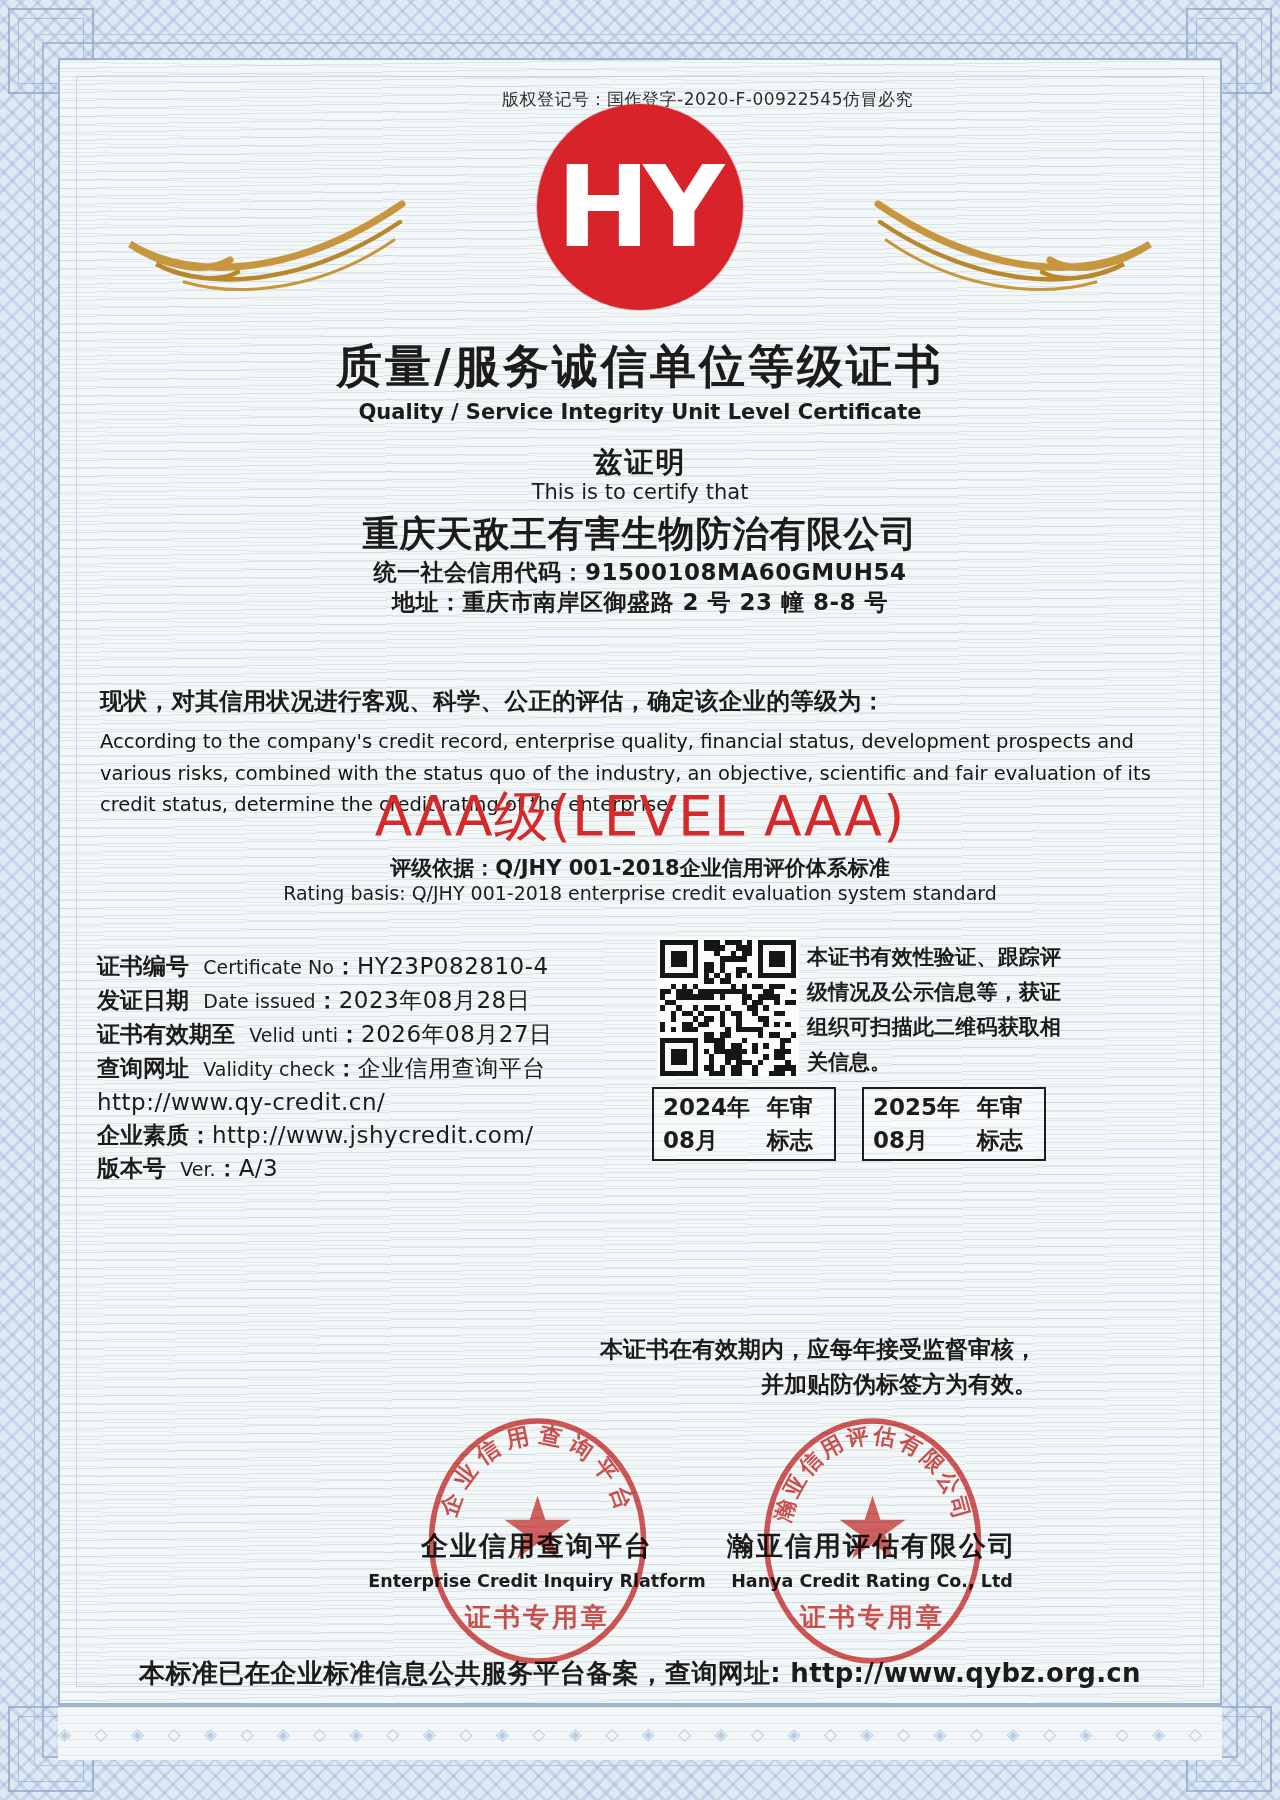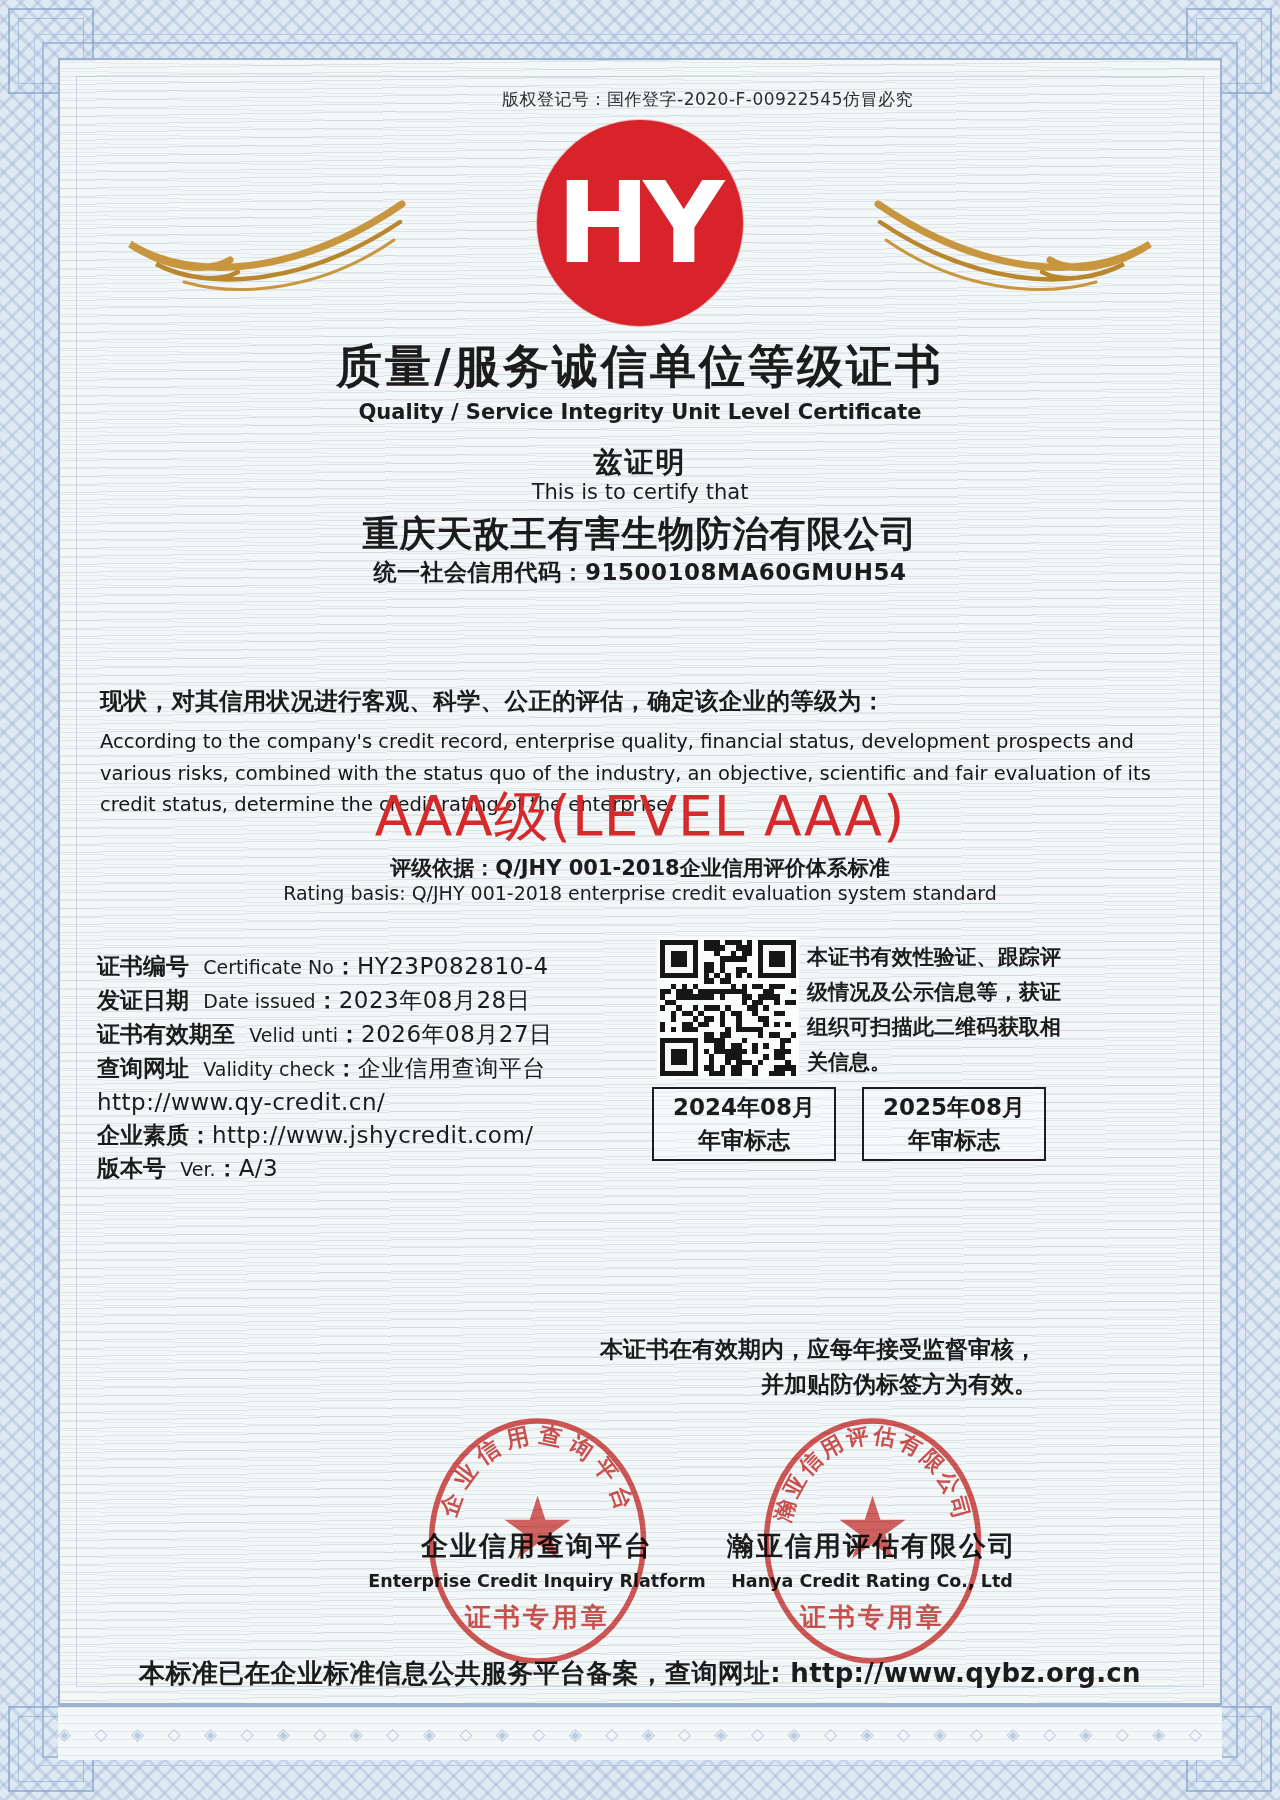--- a/index.html
+++ b/index.html
@@ -26,21 +26,21 @@
       repeating-linear-gradient(179.2deg,rgba(120,158,172,.20) 0 1px,transparent 1px 8px),
       repeating-linear-gradient(180.8deg,rgba(120,158,172,.14) 0 1px,transparent 1px 9px);
     border:2px solid #9db3d2;
   }
   .inner::before{content:"";position:absolute;inset:16px;border:1px solid rgba(150,175,210,.45);pointer-events:none;}
 
   .abs{position:absolute;}
   .ctr{width:100%;text-align:center;}
 
   .copyright{top:28px;font-size:17px;color:#2d2d2d;padding-left:135px;letter-spacing:.5px;}
-  .logo{top:60px;left:50%;transform:translateX(-50%);width:206px;height:206px;border-radius:50%;
+  .logo{top:44px;left:50%;transform:translateX(-50%);width:206px;height:206px;border-radius:50%;
         background:#d8232b;display:flex;align-items:center;justify-content:center;box-shadow:0 0 0 1px rgba(216,35,43,.25);}
   .logo .hy{color:#ffffff;font-size:112px;font-weight:800;letter-spacing:-7px;line-height:1;padding-right:6px;}
   .flourish{top:128px;width:285px;height:112px;}
   .flourish.left{left:62px;}
   .flourish.right{right:62px;transform:scaleX(-1);}
 
   .title-cn{top:276px;font-size:46px;font-weight:800;letter-spacing:3px;}
   .title-en{top:340px;font-size:21px;font-weight:600;}
   .certify-cn{top:383px;font-size:29px;font-weight:600;letter-spacing:2px;}
   .certify-en{top:420px;font-size:21px;}
@@ -60,23 +60,23 @@
   .details .row{line-height:33px;white-space:nowrap;}
   .details .cn{font-weight:700;}
   .details .en{font-size:19px;margin-left:7px;}
   .details .val{font-weight:400;letter-spacing:.5px;}
 
   .qr{left:597px;top:877px;width:142px;height:142px;background:#fbfcfc;padding:3px;}
   .qr svg{display:block;width:100%;height:100%;}
   .qr-text{left:747px;top:880px;width:254px;font-size:21px;font-weight:600;line-height:1.66;text-align:justify;}
 
   .boxes{left:592px;top:1027px;display:flex;gap:26px;}
-  .rbox{width:184px;height:74px;border:2.5px solid #1e1e1e;display:flex;flex-direction:column;
+  .rbox{width:184px;height:74px;border:2.5px solid #1e1e1e;display:flex;flex-direction:row;
         align-items:center;justify-content:center;font-size:23px;font-weight:600;line-height:1.45;
-        background:rgba(255,255,255,.25);}
+        background:rgba(255,255,255,.25);padding-left:9px;}
   .note{left:535px;top:1272px;width:442px;text-align:right;font-size:23px;font-weight:600;line-height:1.5;}
 
   .seals{top:1352px;left:0;width:100%;height:330px;}
   .org{position:absolute;top:116px;width:360px;text-align:center;z-index:2;}
   .org .ocn{font-size:27px;font-weight:700;letter-spacing:2px;}
   .org .oen{font-size:17.5px;font-weight:600;margin-top:7px;}
   .org.left{left:297px;}
   .org.right{left:632px;}
   .stamp{position:absolute;top:0;width:235px;height:258px;z-index:3;mix-blend-mode:multiply;opacity:.92;}
   .stamp.left{left:360px;}
@@ -125,20 +125,21 @@
     <div class="abs logo">
       <span class="hy">HY</span>
     </div>
 
     <div class="abs ctr title-cn">质量/服务诚信单位等级证书</div>
     <div class="abs ctr title-en">Quality / Service Integrity Unit Level Certificate</div>
     <div class="abs ctr certify-cn">兹证明</div>
     <div class="abs ctr certify-en">This is to certify that</div>
     <div class="abs ctr company">重庆天敌王有害生物防治有限公司</div>
     <div class="abs ctr credit-code">统一社会信用代码：91500108MA60GMUH54</div>
+    <div class="abs ctr address">地址：重庆市南岸区御盛路 2 号 23 幢 8-8 号</div>
 
     <div class="abs intro">
       <div class="cn">
         <br>
         <span>现状，对其信用状况进行客观、科学、公正的评估，确定该企业的等级为：</span>
       </div>
       <div class="en">According to the company's credit record, enterprise quality, financial status, development prospects and various risks, combined with the status quo of the industry, an objective, scientific and fair evaluation of its credit status, determine the credit rating of the enterprise:</div>
     </div>
 
     <div class="abs ctr rating">AAA级(LEVEL AAA)</div>

